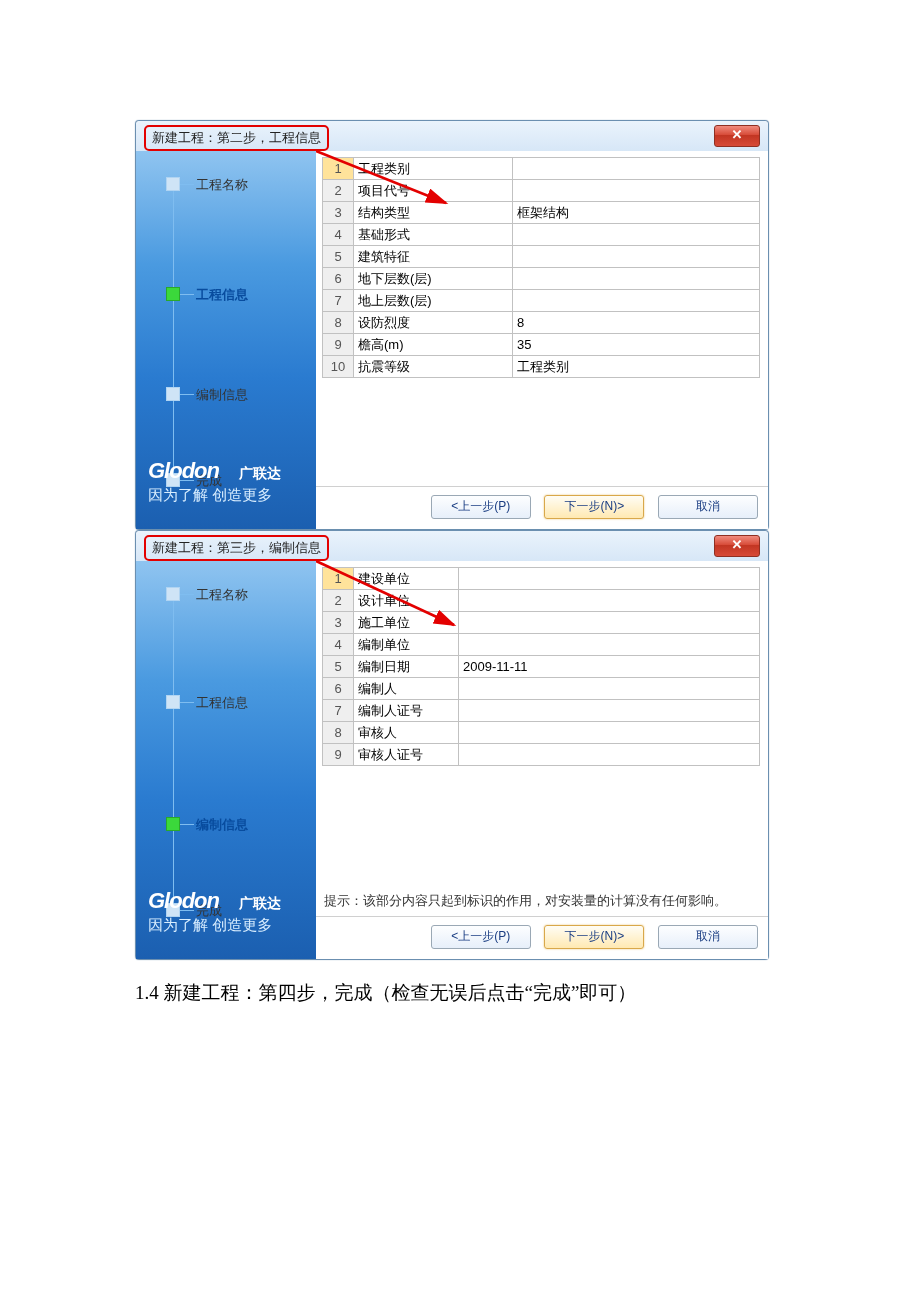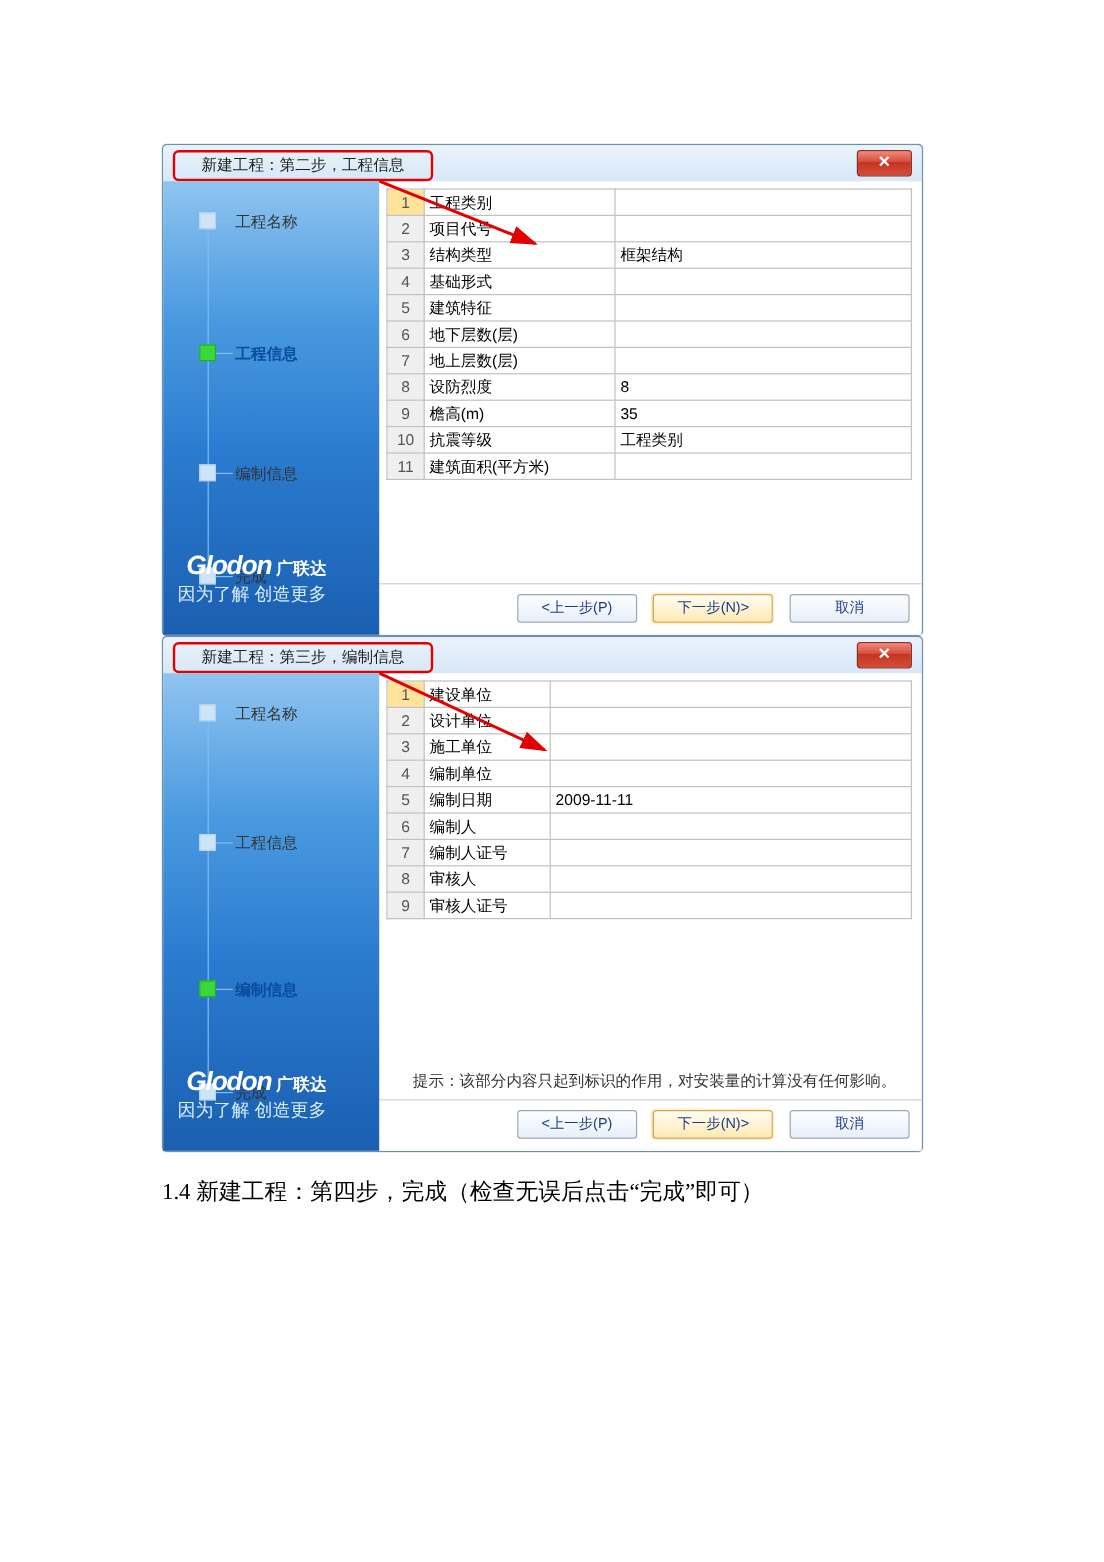--- a/index.html
+++ b/index.html
@@ -30,21 +30,21 @@
     height: 30px;
     background: linear-gradient(#eaf3fc, #d7e7f7);
     position: relative;
     border-top-left-radius: 4px;
     border-top-right-radius: 4px;
   }
   .title-highlight {
     position: absolute;
     left: 8px;
     top: 4px;
-    padding: 2px 22px;
+    padding: 2px 6px;
     border: 2px solid #e30000;
     border-radius: 5px;
     font-size: 13px;
     color: #222;
   }
   .close-btn {
     position: absolute;
     right: 8px;
     top: 4px;
     width: 44px;
@@ -62,21 +62,20 @@
     display: flex;
     height: 378px;
   }
   .dialog-body.shorter { height: 398px; }
   .sidebar {
     width: 180px;
     background: linear-gradient(180deg, #8fc4f0 0%, #4a9ae0 30%, #2a7bd0 60%, #1b5fb0 100%);
     position: relative;
     color: #fff;
     overflow: hidden;
-    text-align: right;
   }
   .step-tree {
     position: absolute;
     left: 30px;
     top: 26px;
   }
   .step-line {
     position: absolute;
     left: 7px;
     top: 8px;
@@ -131,21 +130,21 @@
     font-size: 22px;
     font-weight: bold;
     font-style: italic;
     letter-spacing: -1px;
     margin-top: 24px;
   }
   .brand-cn {
     color: #fff;
     font-size: 14px;
     font-weight: bold;
-    margin-left: 4px;
+    margin-left: 20px;
   }
   .brand-sub {
     color: #d9eeff;
     font-size: 15px;
     margin-top: 2px;
   }
   .main {
     flex: 1;
     display: flex;
     flex-direction: column;
@@ -177,21 +176,21 @@
     background: #ffe39b;
   }
   table.grid td.label {
     width: 150px;
     margin-top: 45px;
   }
   table.grid td.label2 {
     width: 96px;
   }
   .hint {
-    padding: 8px 8px 0 28px;
+    padding: 8px 8px 0 8px;
     font-size: 13px;
     color: #333;
   }
   .footer {
     border-top: 1px solid #d0d0d0;
     margin-top: 6px;
     padding: 8px 10px 10px 10px;
     text-align: right;
   }
   .btn {
@@ -326,25 +325,20 @@
                 <tr>
                   <td class="num">9</td>
                   <td class="label">檐高(m)</td>
                   <td>35</td>
                 </tr>
                 <tr>
                   <td class="num">10</td>
                   <td class="label">抗震等级</td>
                   <td>工程类别</td>
                 </tr>
-                <tr>
-                  <td class="num">11</td>
-                  <td class="label">建筑面积(平方米)</td>
-                  <td></td>
-                </tr>
               </tbody>
           </table>
         </div>
         <div class="footer">
           <span class="btn">&lt;上一步(P)</span>
           <span class="btn primary">下一步(N)&gt;</span>
           <span class="btn">取消</span>
         </div>
       </div>
     </div>

